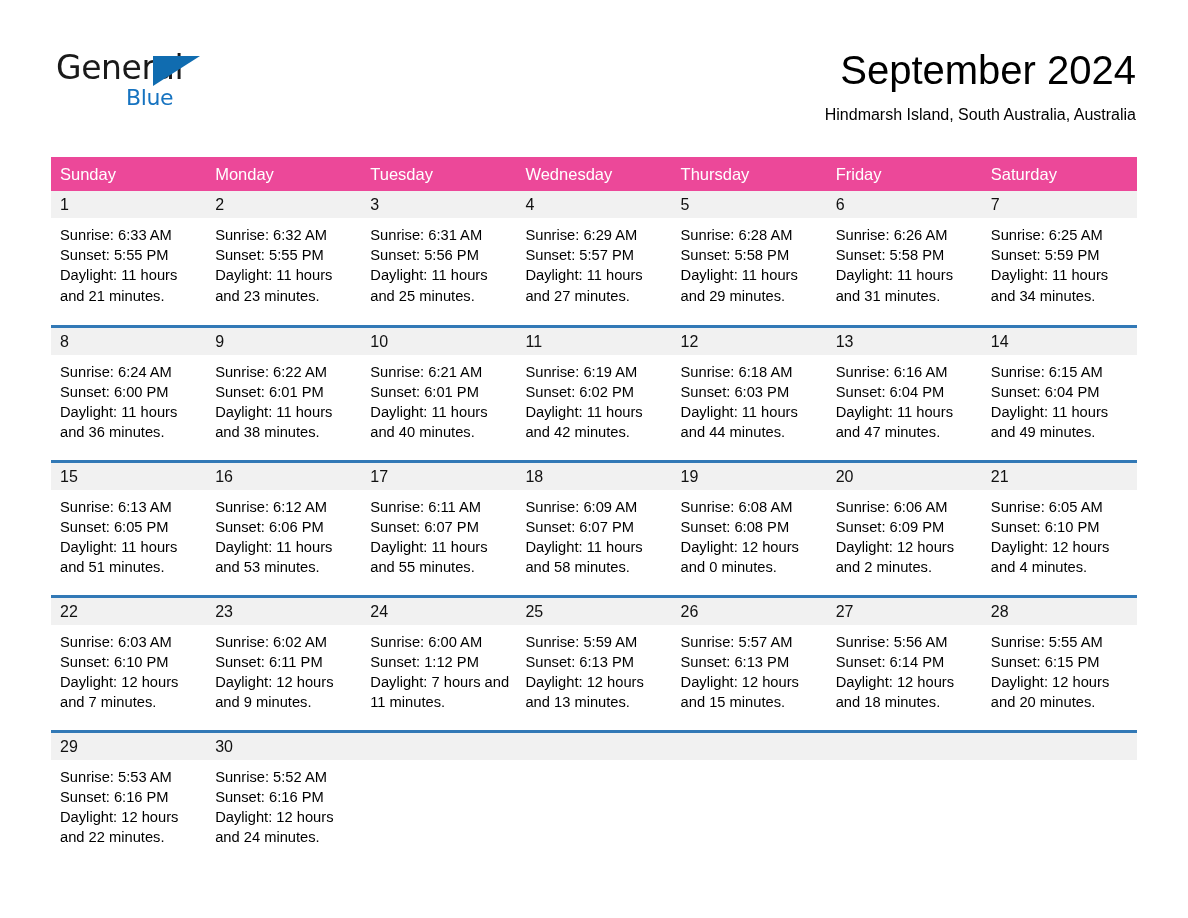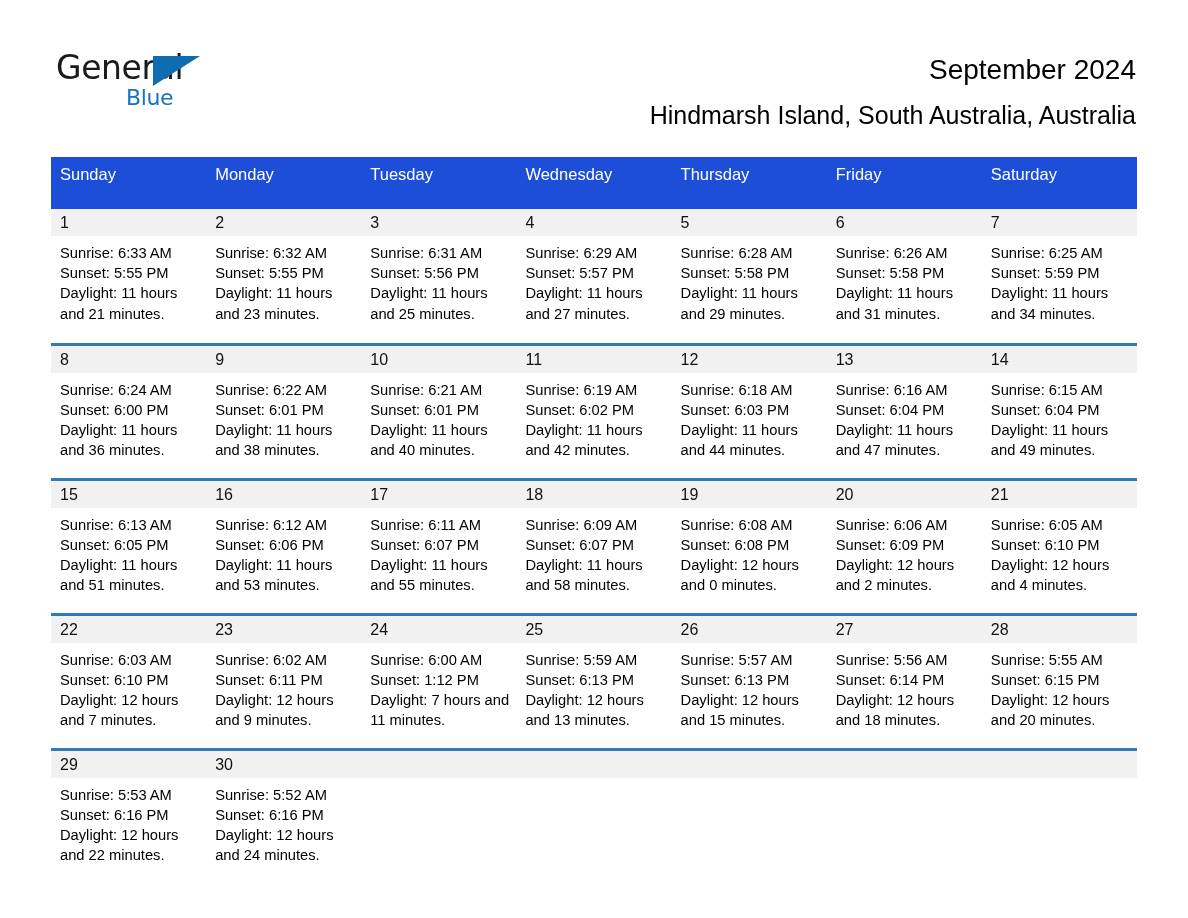--- a/index.html
+++ b/index.html
@@ -67,54 +67,54 @@
     letter-spacing: -0.4px;
   }
   .title-block {
     position: absolute;
     right: 52px;
     top: 46px;
     text-align: right;
     width: 700px;
   }
   .month-title {
-    font-size: 28px;
+    font-size: 40px;
     line-height: 48px;
     font-weight: 400;
     color: #000;
     letter-spacing: 0px;
   }
   .location-title {
     margin-top: 6px;
-    font-size: 25px;
+    font-size: 16px;
     line-height: 30px;
     font-weight: 400;
     color: #000;
   }
 
   
   .calendar {
     position: absolute;
     left: 51px;
     top: 157px;
     width: 1086px;
   }
   table.cal {
     border-collapse: collapse;
     width: 1086px;
     table-layout: fixed;
   }
   table.cal th {
-    background: #1d4ed8;
+    background: #ec4899;
     color: #ffffff;
     font-weight: 400;
     font-size: 16.5px;
     line-height: 20px;
     text-align: left;
-    padding: 7px 0 25px 9px;
+    padding: 7px 0 7px 9px;
     width: 155.14px;
     box-sizing: border-box;
   }
   .week-row td {
     vertical-align: top;
     padding: 0;
     border-top: 3px solid #3279b6;
     width: 155.14px;
     box-sizing: border-box;
     height: 135px;

